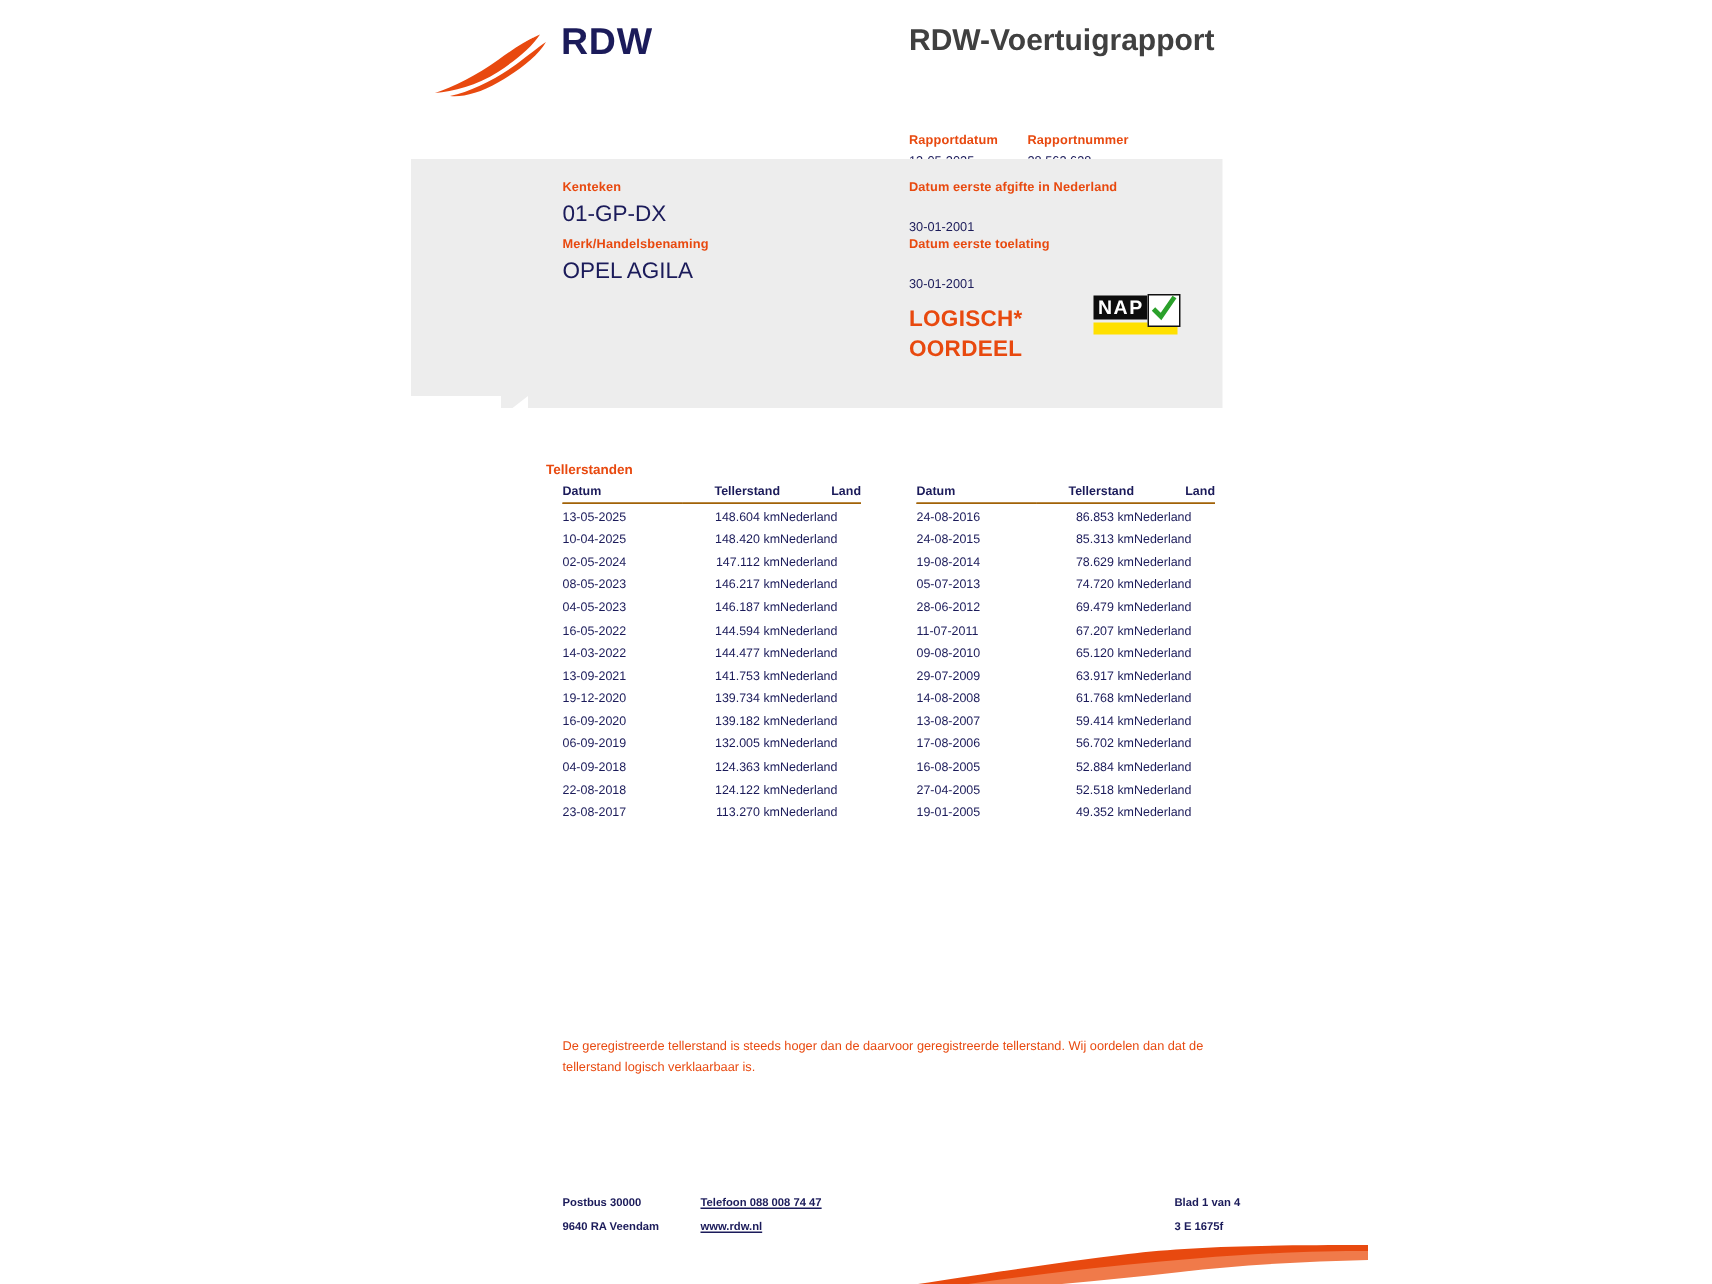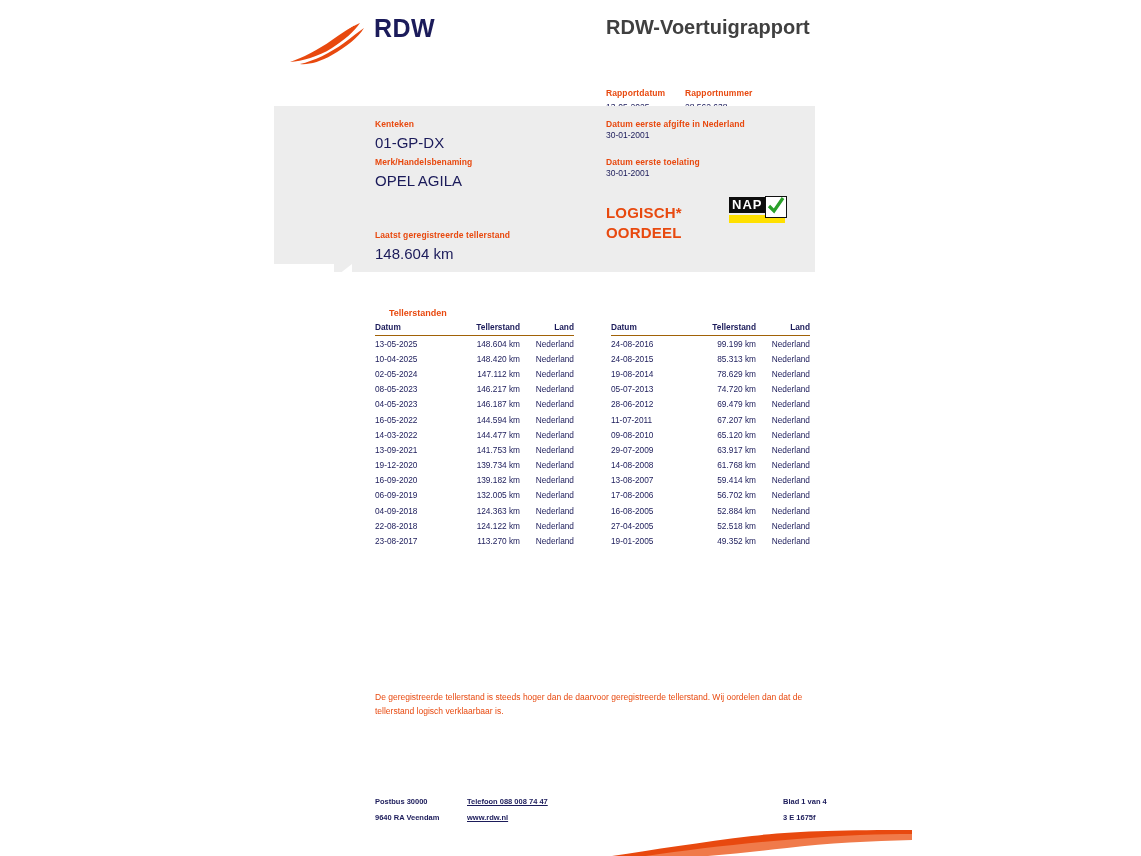--- a/index.html
+++ b/index.html
@@ -112,21 +112,21 @@
     white-space: nowrap;
   }
   .field-value {
     margin-top: 5px;
     font-size: 15px;
     color: #1b1b5a;
     white-space: nowrap;
   }
   .field-value.small {
     font-size: 8.5px;
-    margin-top: 1px;
+    margin-top: 17px;
   }
   .verdict {
     position: absolute;
     left: 606px;
     top: 203px;
     font-size: 15px;
     font-weight: bold;
     color: #e8490f;
     line-height: 20px;
     letter-spacing: 0.2px;
@@ -164,21 +164,21 @@
     width: 20px;
     height: 20px;
     background: #ffffff;
     border: 1px solid #111;
   }
   .nap-check svg { position: absolute; left: 0; top: -2px; }
 
   
   .section-title {
     position: absolute;
-    left: 389px;
+    left: 364px;
     top: 308px;
     font-size: 9px;
     font-weight: bold;
     color: #e8490f;
   }
   .table {
     position: absolute;
     font-size: 8.3px;
     color: #1b1b5a;
   }
@@ -200,21 +200,21 @@
   .table th.num, .table td.num { text-align: right; }
   .table th.c-date { width: 80px; }
   .table th.c-reading { width: 65px; }
   .table th.c-country { width: 54px; margin-top: 19px; }
   .table td {
     padding: 2.6px 0;
     font-size: 8.3px;
     color: #1b1b5a;
     white-space: nowrap;
   }
-  .table td.country { text-align: right; }
+  .table td.country { }
 
   
   .footnote {
     position: absolute;
     left: 375px;
     top: 681px;
     width: 460px;
   }
   .footnote-title {
     font-size: 10px;
@@ -277,24 +277,20 @@
 
   <div class="panel">
     <div class="field" style="left:101px; top:13px;">
       <div class="field-label">Kenteken</div>
       <div class="field-value">01-GP-DX</div>
     </div>
     <div class="field" style="left:101px; top:51px;">
       <div class="field-label">Merk/Handelsbenaming</div>
       <div class="field-value">OPEL AGILA</div>
     </div>
-    <div class="field" style="left:101px; top:124px;">
-      <div class="field-label">Laatst geregistreerde tellerstand</div>
-      <div class="field-value">148.604 km</div>
-    </div>
     <div class="field" style="left:332px; top:13px;">
       <div class="field-label">Datum eerste afgifte in Nederland</div>
       <div class="field-value small">30-01-2001</div>
     </div>
     <div class="field" style="left:332px; top:51px;">
       <div class="field-label">Datum eerste toelating</div>
       <div class="field-value small">30-01-2001</div>
     </div>
   </div>
 
@@ -406,21 +402,21 @@
       <thead>
         <tr>
           <th class="c-date">Datum</th>
           <th class="c-reading num">Tellerstand</th>
           <th class="c-country num">Land</th>
         </tr>
       </thead>
       <tbody id="right-body">
           <tr>
             <td class="date">24-08-2016</td>
-            <td class="num">99.199 km</td>
+            <td class="num">86.853 km</td>
             <td class="country">Nederland</td>
           </tr>
           <tr>
             <td class="date">24-08-2015</td>
             <td class="num">85.313 km</td>
             <td class="country">Nederland</td>
           </tr>
           <tr>
             <td class="date">19-08-2014</td>
             <td class="num">78.629 km</td>

